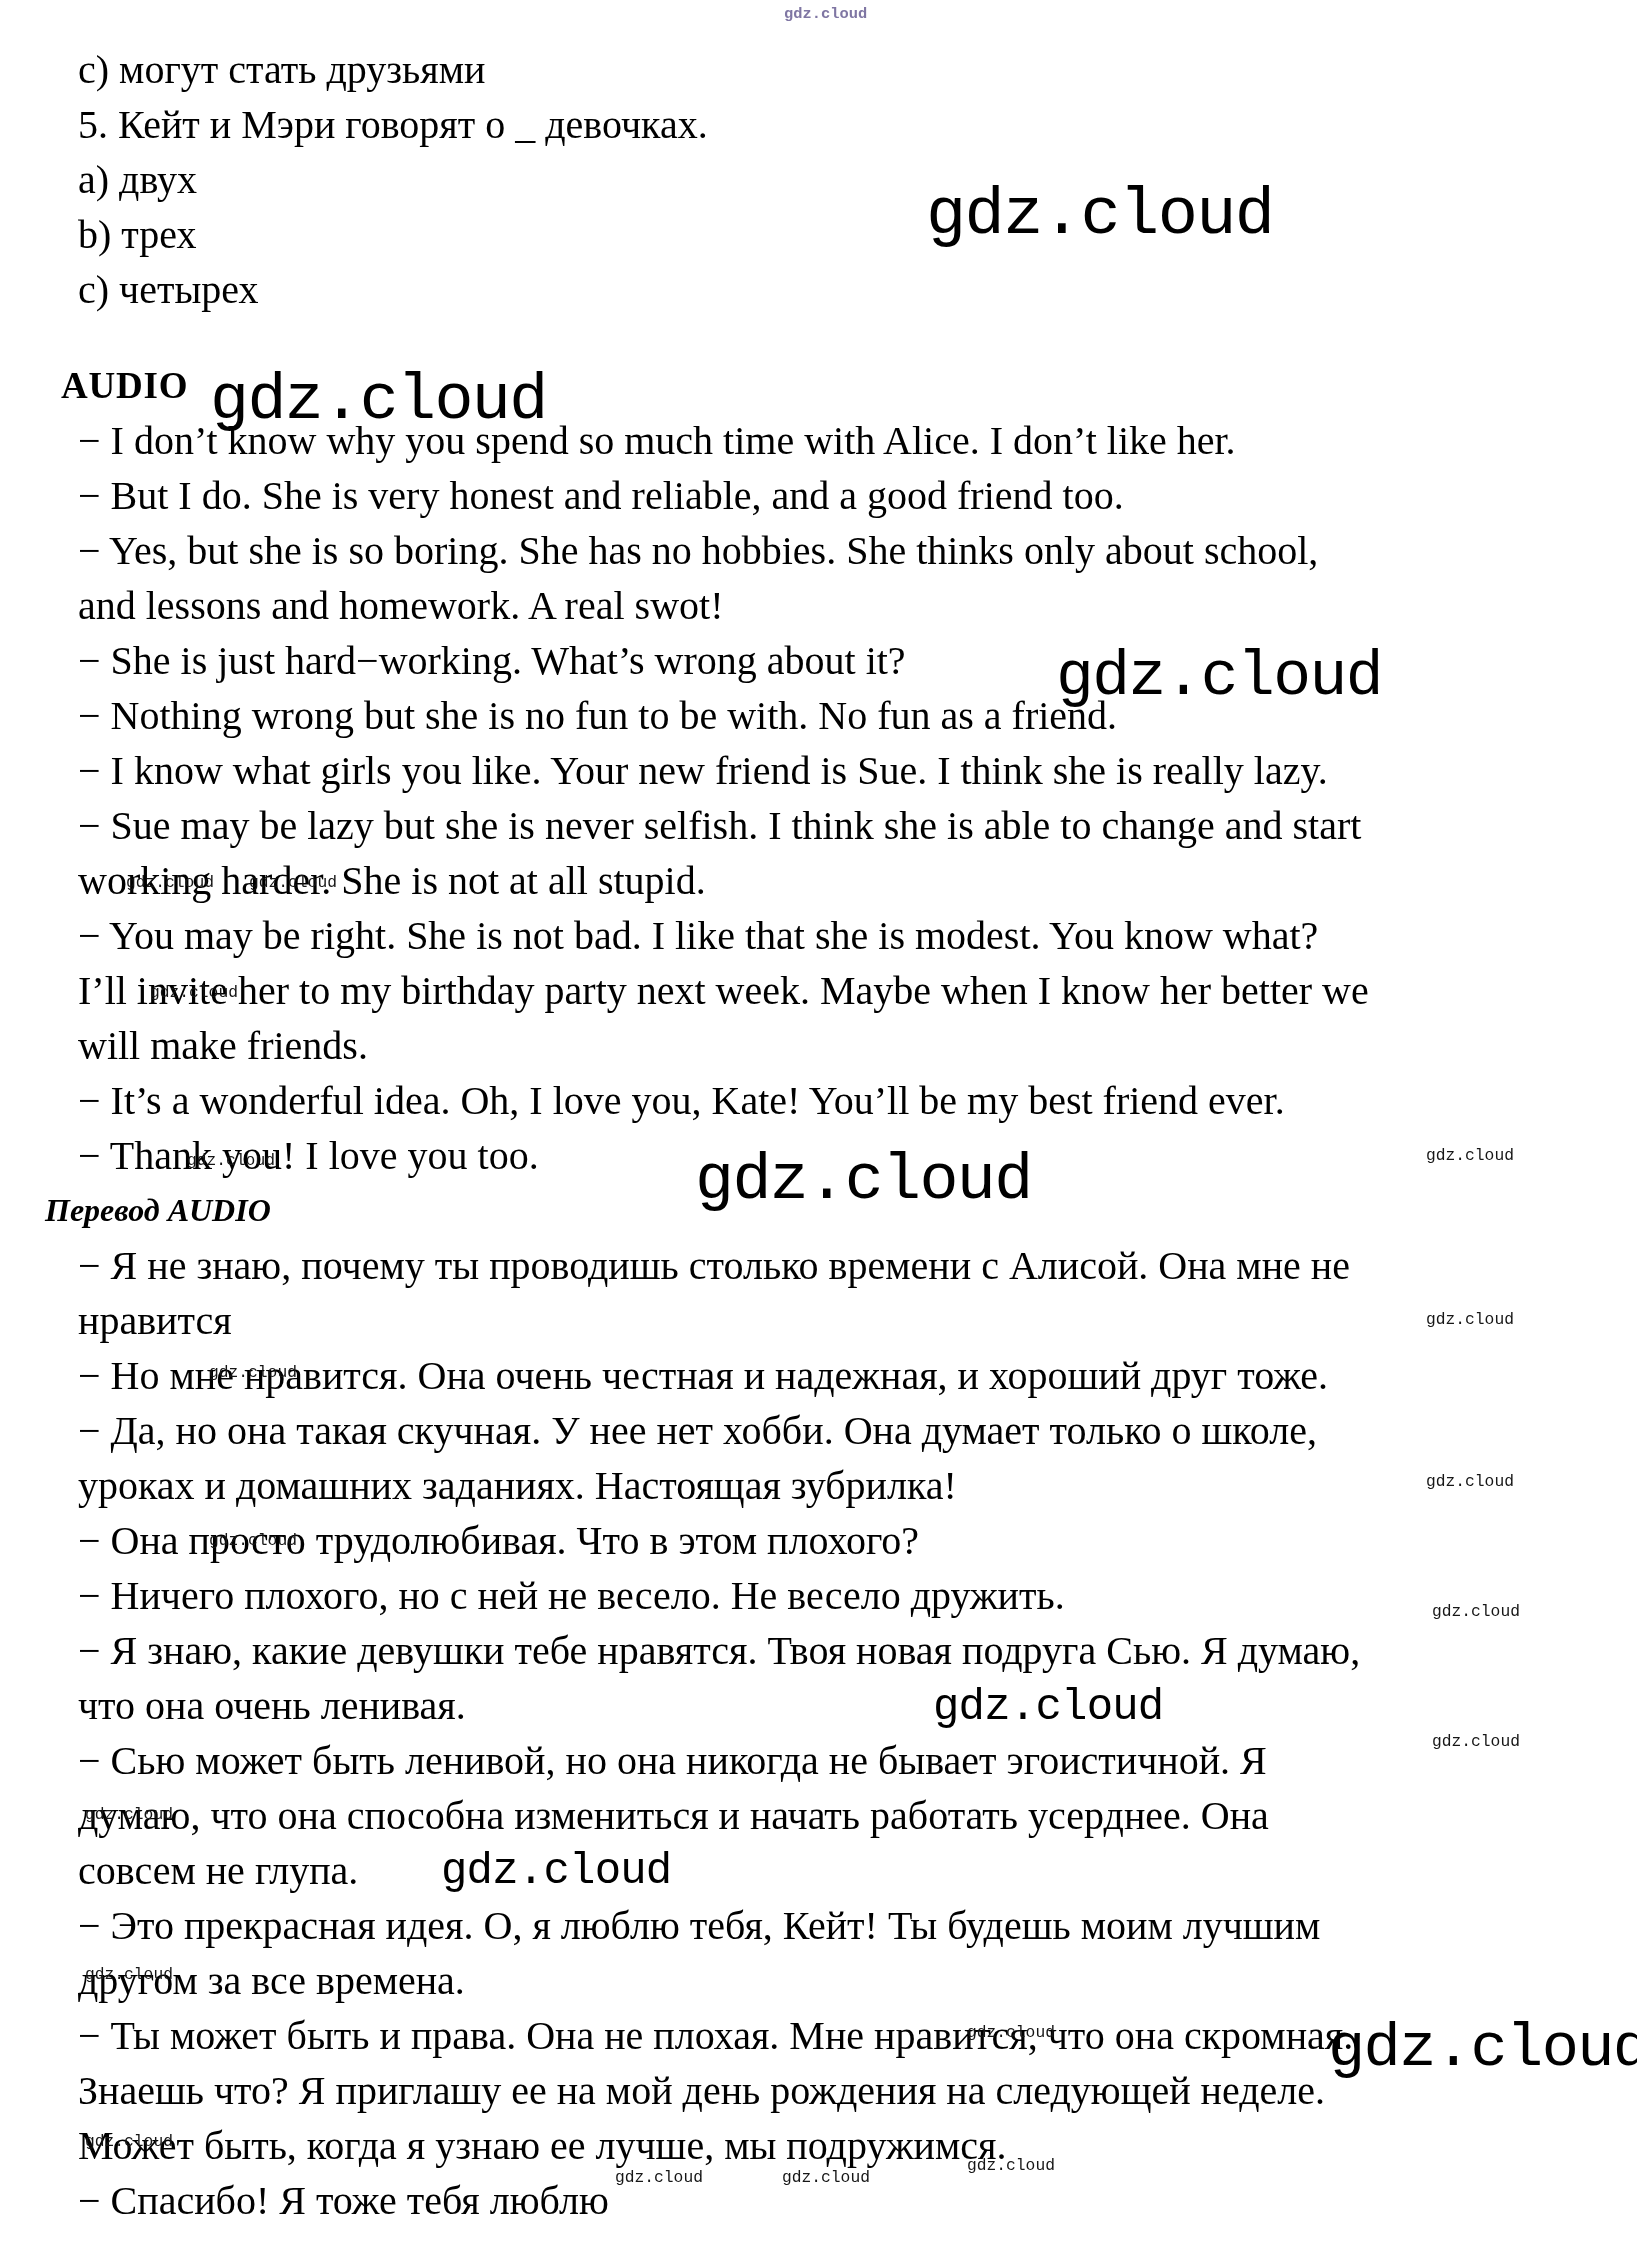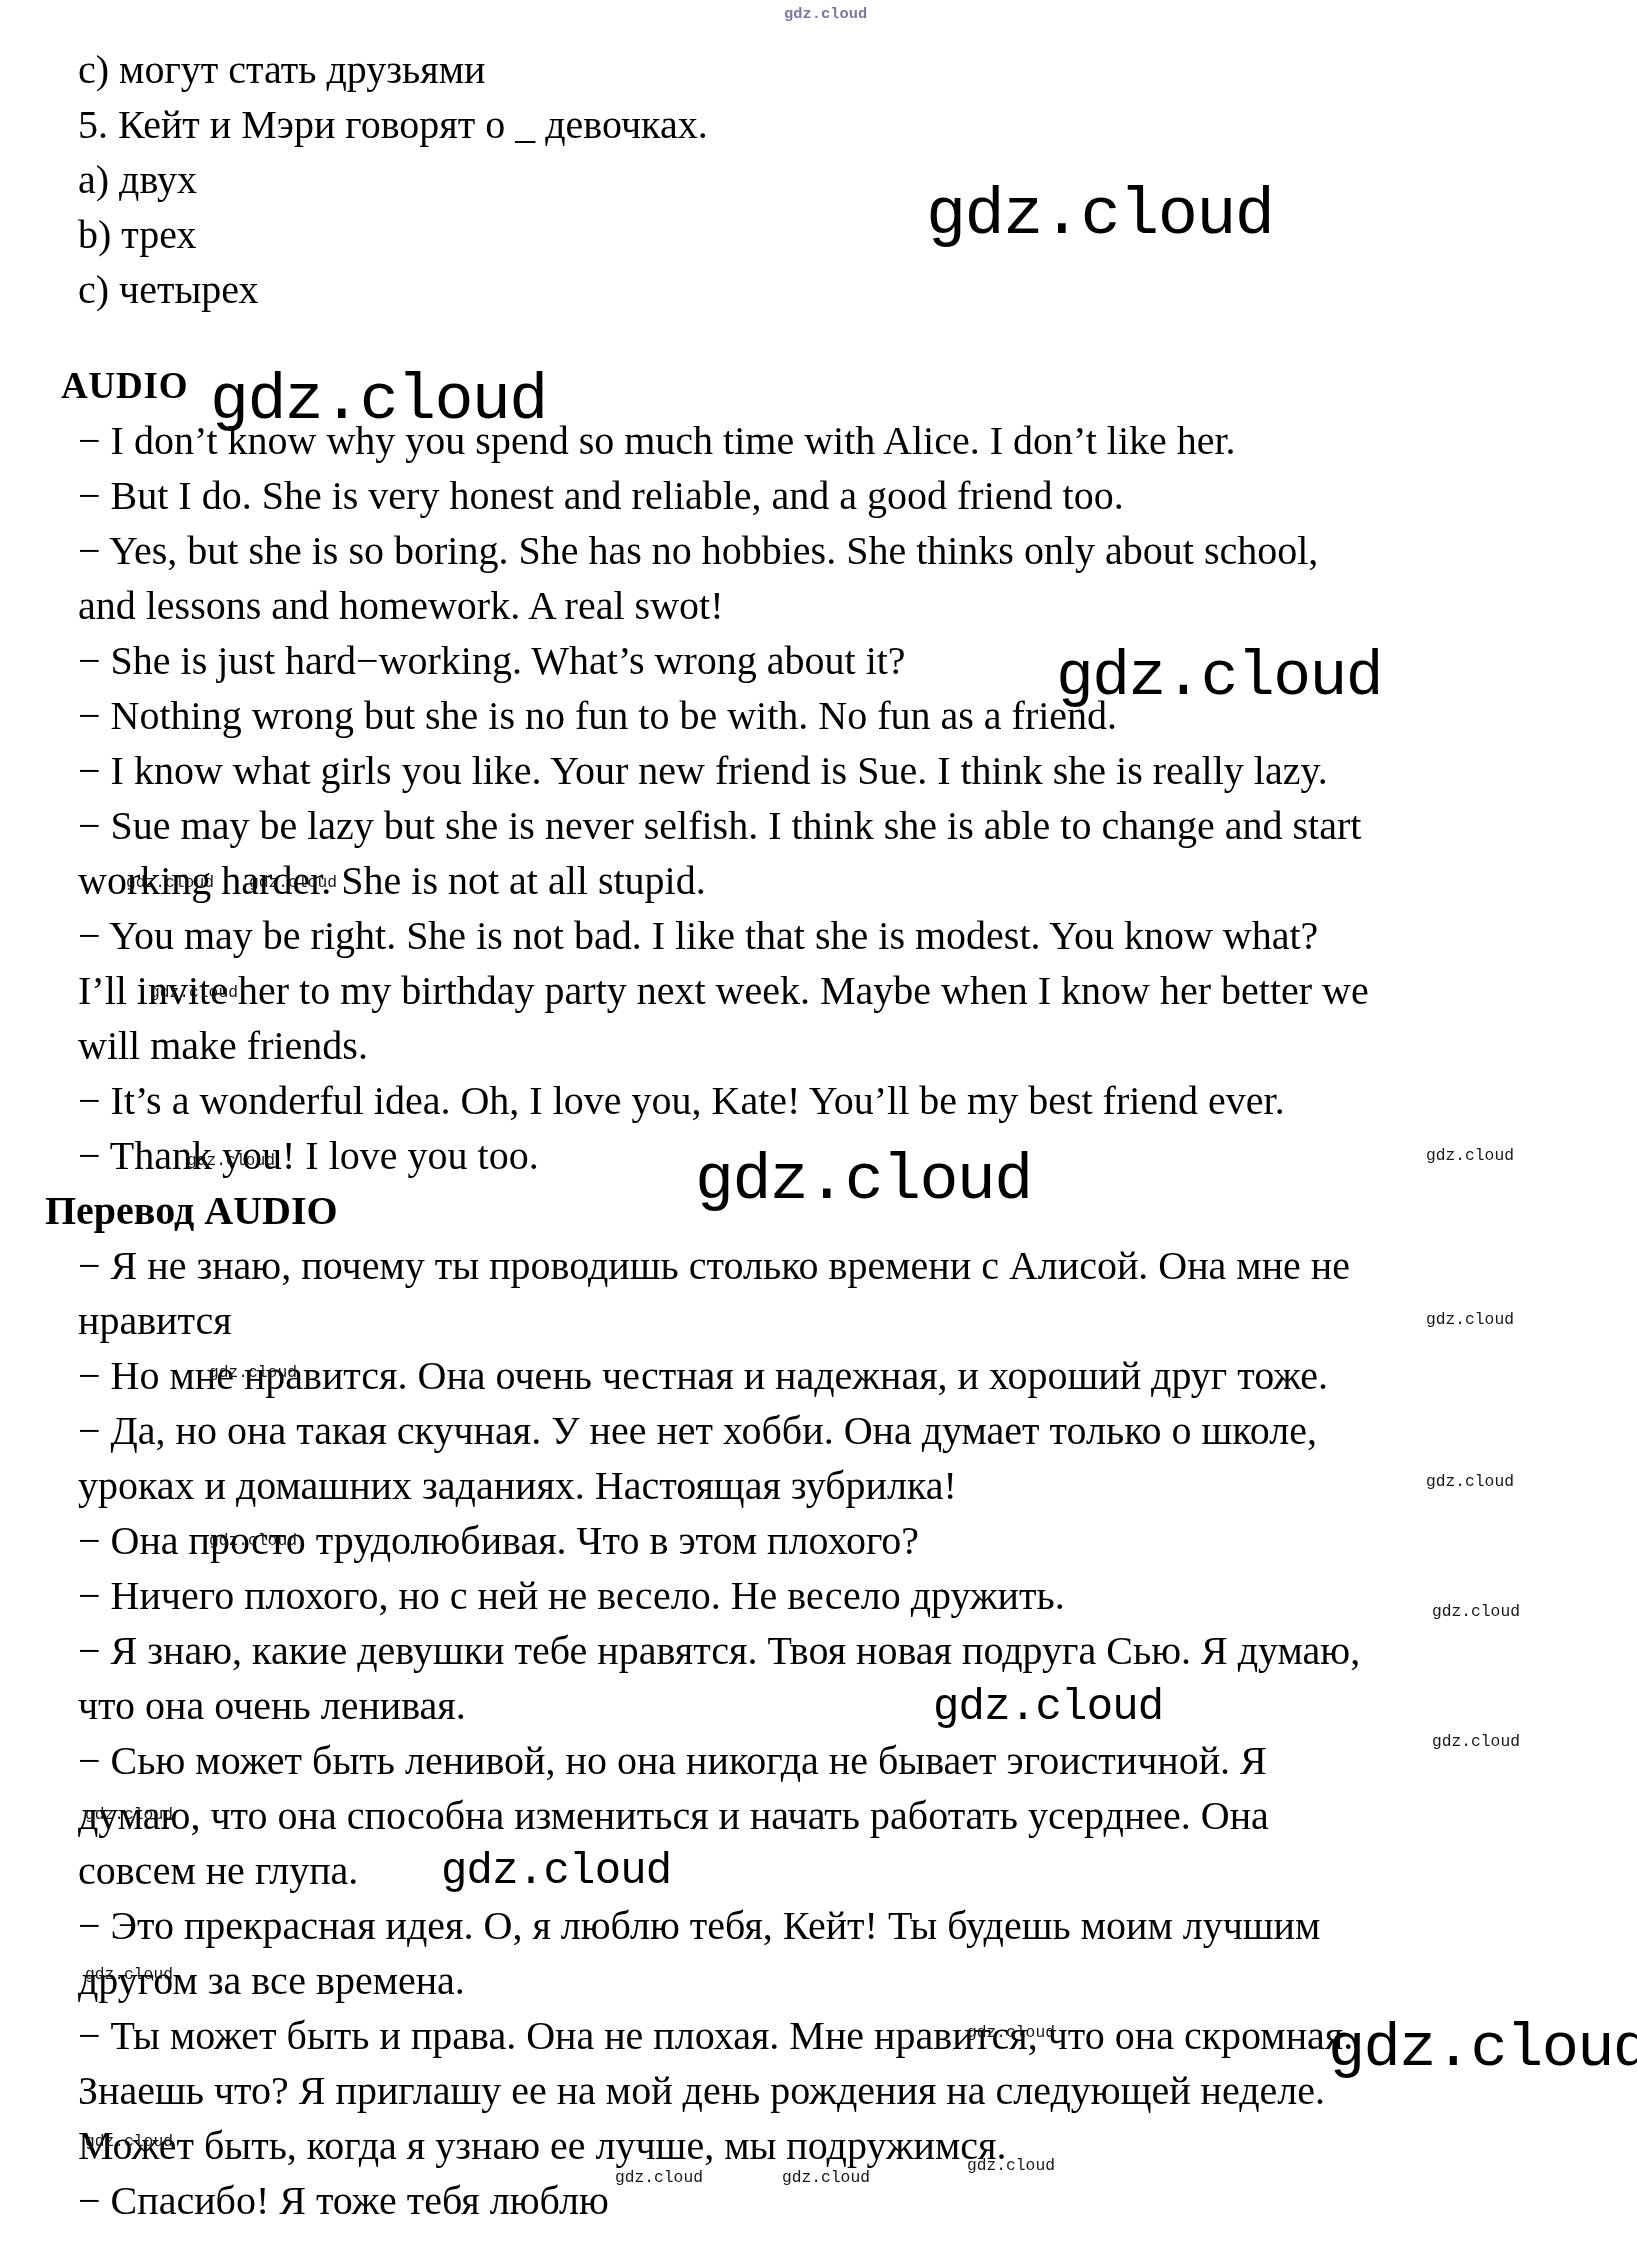--- a/index.html
+++ b/index.html
@@ -21,22 +21,23 @@
   .t { white-space:pre-wrap;margin-left:33px; }
   .audio-heading {
     font-size:37px;
     font-weight:bold;
     letter-spacing:0.8px;
     margin-top:41px;
     line-height:55px;
     margin-left:16px;
   }
   .trans-heading {
-    font-size:40px;
+    font-size:32px;
     font-weight:bold;
+    font-style:italic;
     line-height:55px;
   }
   .wm {
     position:absolute;
     font-family:Liberation Mono, monospace;
     white-space:nowrap;
     pointer-events:none;
   }
   .wm.big  { color:#000000; letter-spacing:-1.6px; }
   .wm.med  { color:#000000; letter-spacing:-0.8px; }

